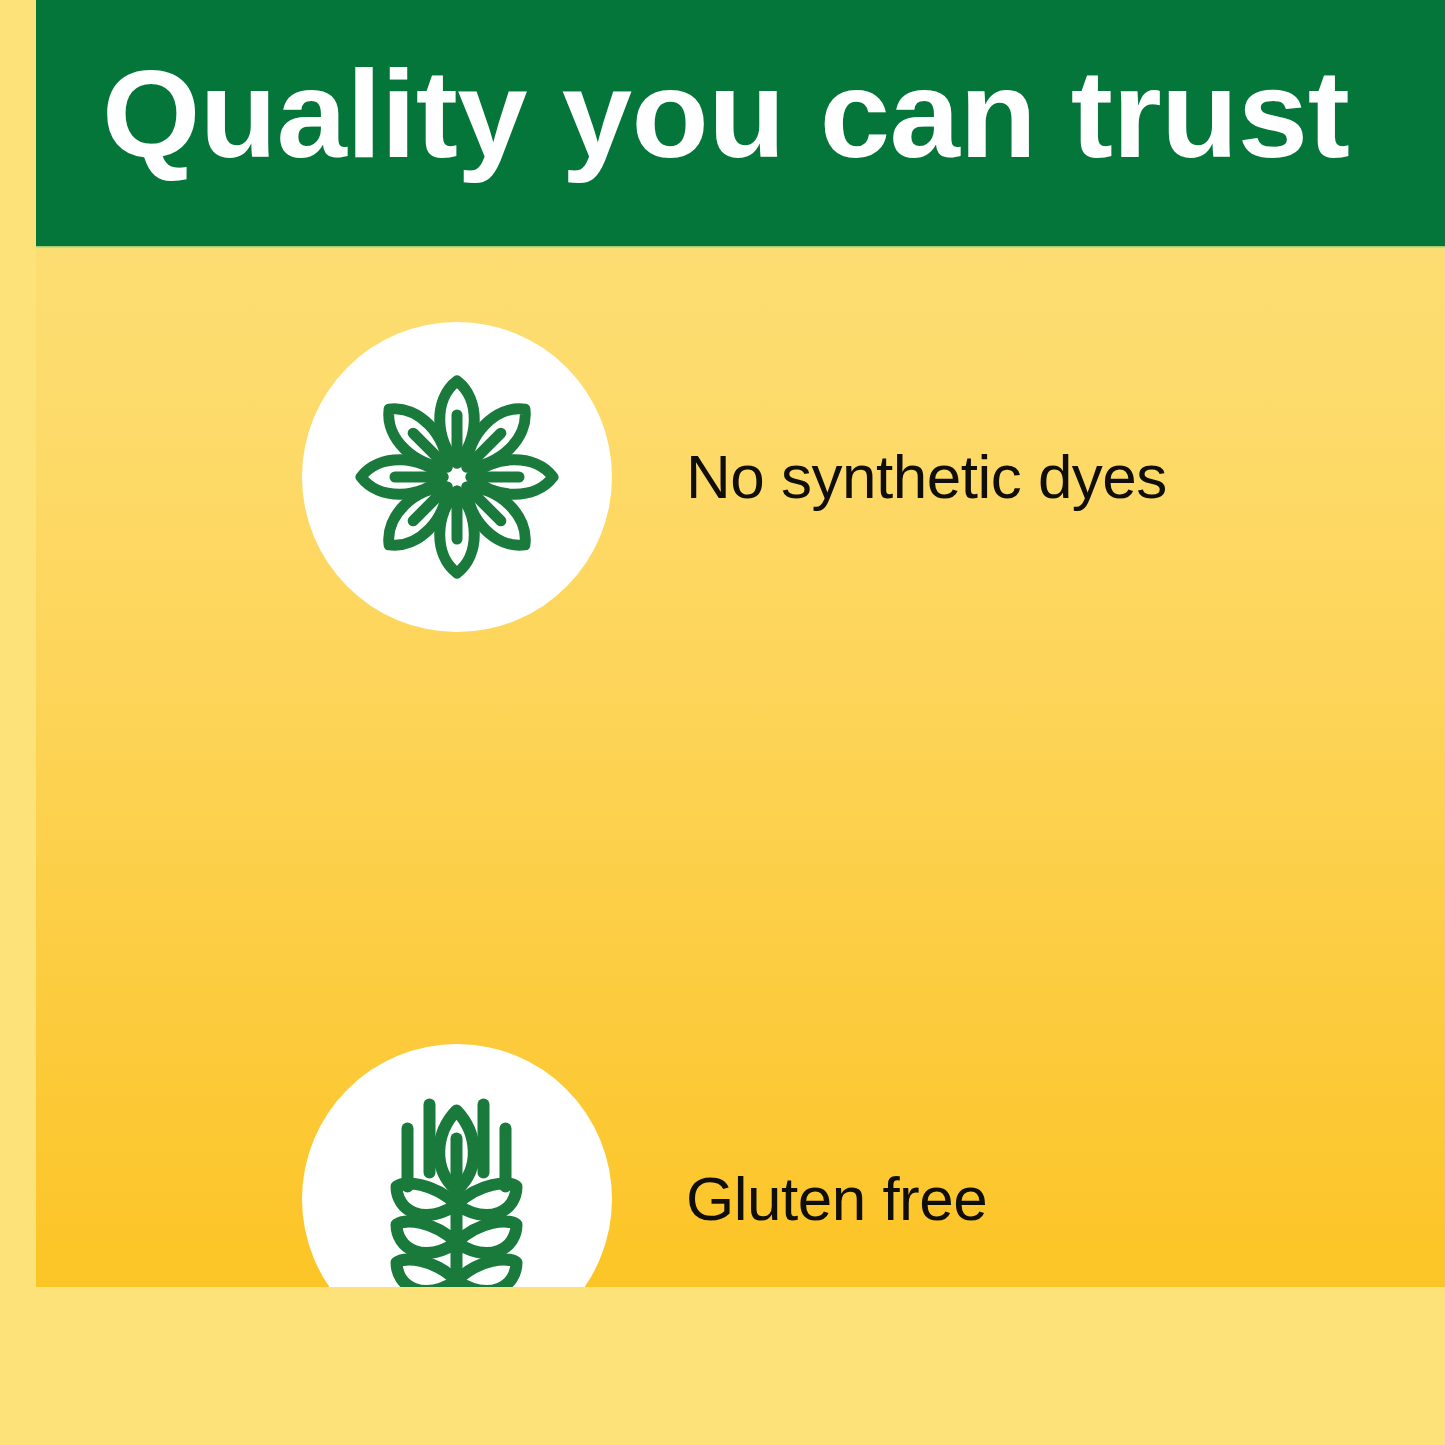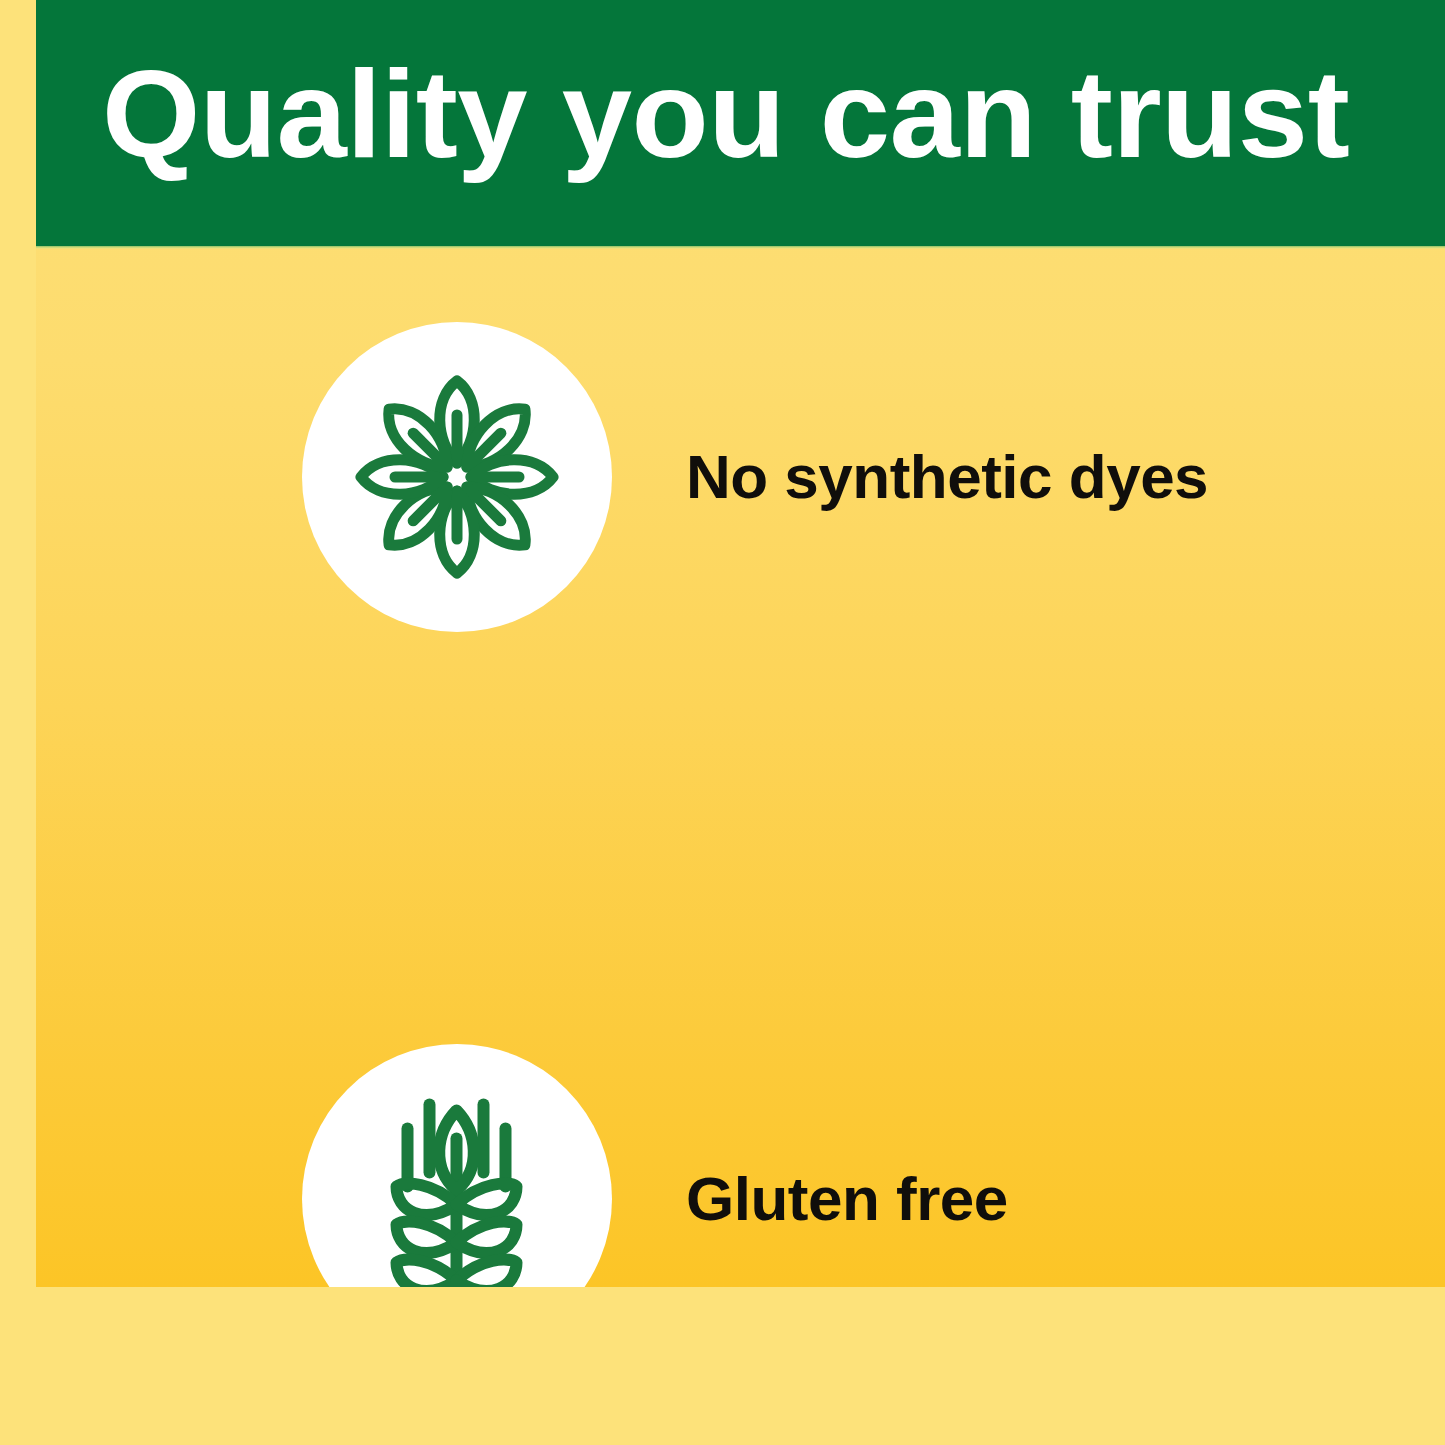--- a/index.html
+++ b/index.html
@@ -87,21 +87,21 @@
 
   .feature-label {
     position: absolute;
     left: 650px;
     top: 0;
     height: 310px;
     display: flex;
     align-items: center;
     color: #100E0B;
     font-family: "Liberation Sans", sans-serif;
-    font-weight: bold;
+    font-weight: normal;
     font-size: 62px;
     line-height: 70px;
     letter-spacing: -0.5px;
     white-space: nowrap;
   }
 </style>
 </head>
 <body>
 
 <div id="page">

